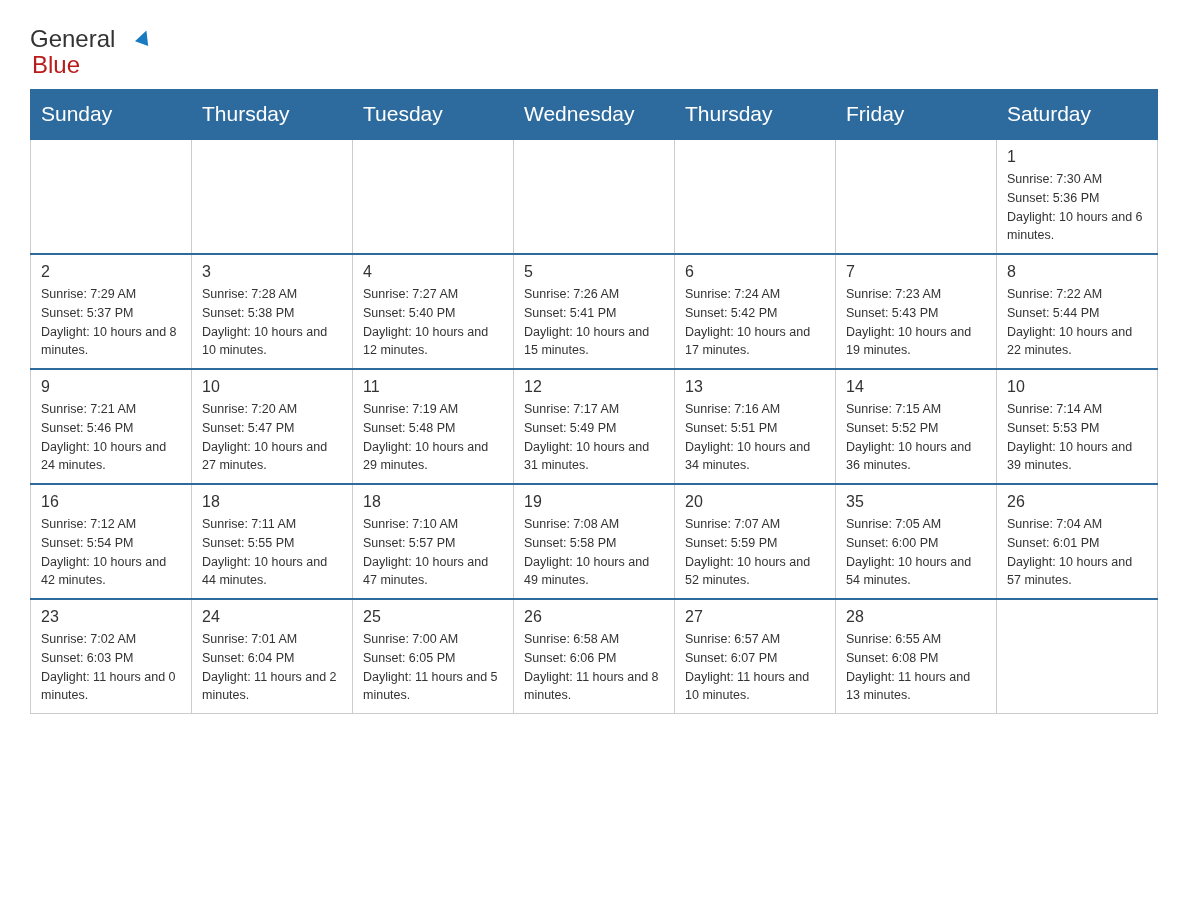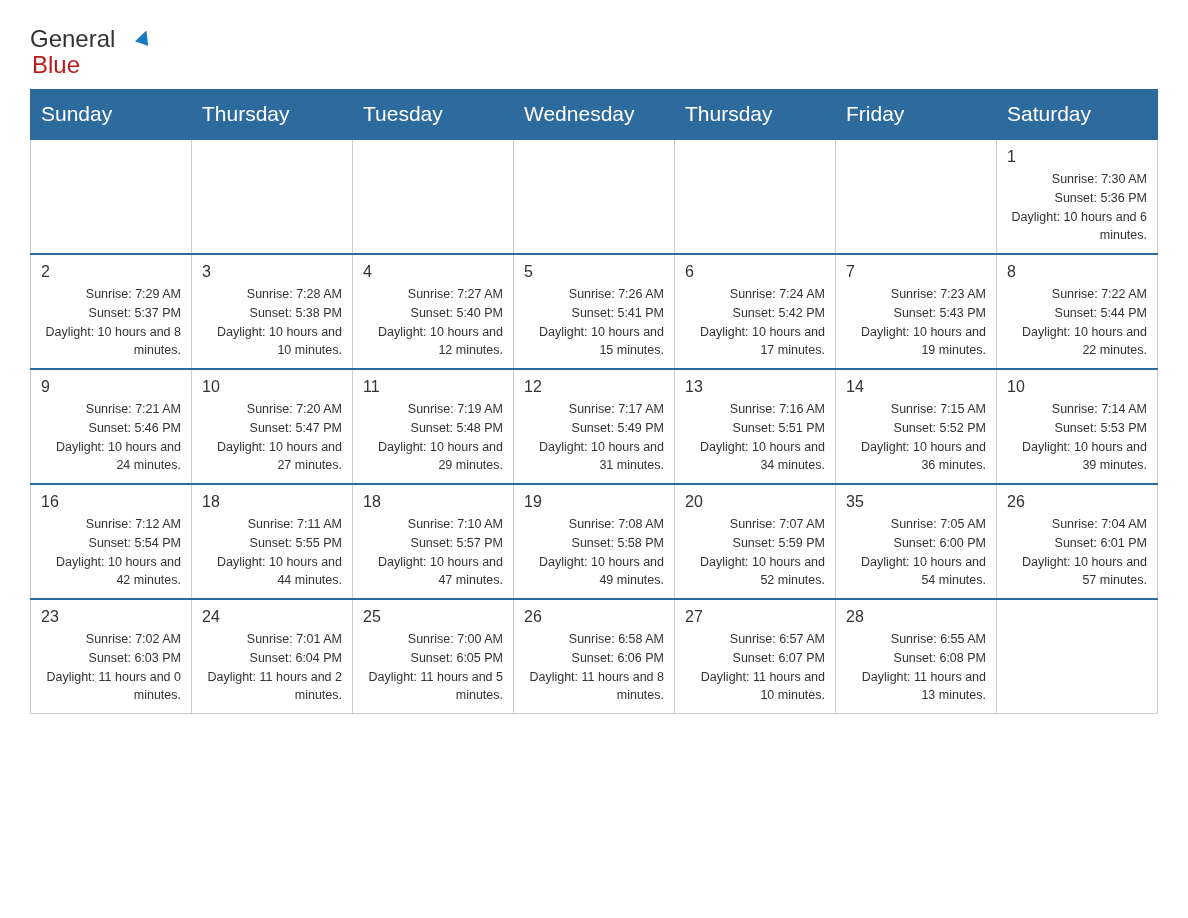--- a/index.html
+++ b/index.html
@@ -71,21 +71,20 @@
       font-size: 16px;
       font-weight: normal;
       color: #333;
       display: block;
       margin-bottom: 4px;
     }
     .day-info {
       font-size: 12.5px;
       color: #333;
       line-height: 1.5;
-      text-align: right;
     }
     .empty-cell {
       background: #fff;
     }
     .logo-wrapper {
       display: flex;
       align-items: center;
       gap: 16px;
     }
     .logo-general {

